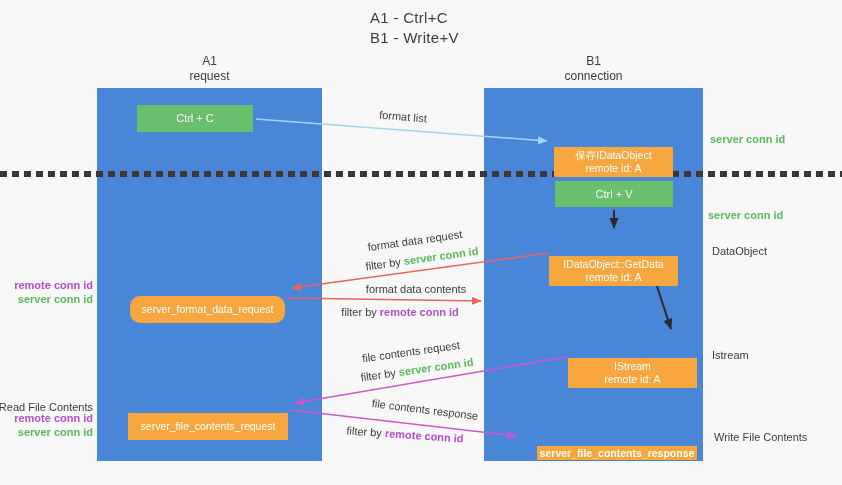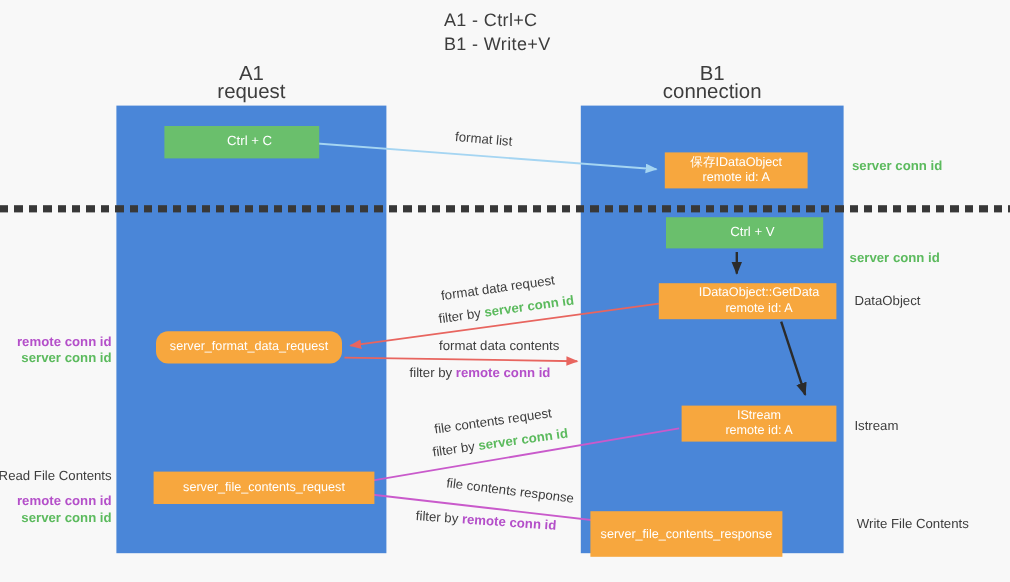--- a/index.html
+++ b/index.html
@@ -8,35 +8,35 @@
     --arrow-red:#E8655F; --arrow-magenta:#C95ACB; --arrow-blue:#A5D5F2; --arrow-black:#2B2B2B;
     --ink:#3D3D3D;
   }
   html,body{margin:0;padding:0;background:#f8f8f8;}
   #canvas{
     position:relative;width:842px;height:485px;background:#f8f8f8;overflow:hidden;
     font-family:"Liberation Sans","DejaVu Sans",sans-serif;color:var(--ink);
   }
   .abs{position:absolute;}
   .title{left:370px;top:8px;font-size:15px;line-height:20px;color:var(--ink);letter-spacing:.3px;}
-  .lane-header{font-size:17px;line-height:15px;text-align:center;color:var(--ink);}
+  .lane-header{font-size:12px;line-height:15px;text-align:center;color:var(--ink);}
   .lane{background:var(--lane-blue);top:88px;height:373px;}
   .dotted{left:0;top:171px;width:842px;height:6px;
     background:repeating-linear-gradient(90deg,#383838 0 7px,transparent 7px 12px);}
   svg.arrows{left:0;top:0;width:842px;height:485px;pointer-events:none;}
   .st-blue{stroke:var(--arrow-blue);stroke-width:1.6;fill:none;}
   .st-red{stroke:var(--arrow-red);stroke-width:1.6;fill:none;}
   .st-mag{stroke:var(--arrow-magenta);stroke-width:1.6;fill:none;}
   .st-blk{stroke:var(--arrow-black);stroke-width:2;fill:none;}
   .f-blue{fill:var(--arrow-blue);} .f-red{fill:var(--arrow-red);}
   .f-mag{fill:var(--arrow-magenta);} .f-blk{fill:var(--arrow-black);}
   .node{display:flex;flex-direction:column;align-items:center;justify-content:center;
     color:#fff;font-size:10.5px;line-height:13px;text-align:center;white-space:nowrap;}
-  .node.orange{background:var(--node-orange);}
-  .node.green{background:var(--node-green);font-size:11px;padding-left:13px;}
+  .node.orange{background:var(--node-orange);margin-top:20px;}
+  .node.green{background:var(--node-green);font-size:11px;}
   .alabel{font-size:11px;line-height:13px;color:var(--ink);white-space:nowrap;
     transform:translate(-50%,-50%);}
   .key-green{color:var(--label-green);font-weight:bold;}
   .key-purple{color:var(--label-purple);font-weight:bold;}
   .ann{font-size:11px;line-height:13.5px;white-space:nowrap;}
   .ann.green{color:var(--label-green);font-weight:bold;}
   .ann.purple{color:var(--label-purple);font-weight:bold;}
   .ann.dark{color:var(--ink);}
   .left-ann{right:749px;text-align:right;}
 </style>
@@ -91,35 +91,35 @@
   <div class="abs node green" style="left:137px;top:105px;width:116px;height:27px;">
     <div>Ctrl + C</div>
   </div>
   <div class="abs node orange" style="left:554px;top:127px;width:119px;height:30px;">
     <div>保存IDataObject</div>
     <div>remote id: A</div>
   </div>
   <div class="abs node green" style="left:555px;top:181px;width:118px;height:26px;">
     <div>Ctrl + V</div>
   </div>
-  <div class="abs node orange" style="left:549px;top:236px;width:129px;height:30px;padding-left:19px;">
+  <div class="abs node orange" style="left:549px;top:236px;width:129px;height:30px;">
     <div>IDataObject::GetData</div>
     <div>remote id: A</div>
   </div>
   <div class="abs node orange" style="left:130px;top:276px;width:155px;height:27px;border-radius:10px;">
     <div>server_format_data_request</div>
   </div>
   <div class="abs node orange" style="left:568px;top:338px;width:129px;height:30px;">
     <div>IStream</div>
     <div>remote id: A</div>
   </div>
-  <div class="abs node orange" style="left:128px;top:393px;width:184px;height:27px;">
+  <div class="abs node orange" style="left:128px;top:393px;width:160px;height:27px;">
     <div>server_file_contents_request</div>
   </div>
-  <div class="abs node orange" style="left:492px;top:426px;width:160px;height:38px;">
+  <div class="abs node orange" style="left:537px;top:426px;width:160px;height:14px;font-weight:bold;">
     <div>server_file_contents_response</div>
   </div>
 
   <div class="abs alabel" style="left:403px;top:117px;transform:translate(-50%,-50%) rotate(5deg);">format list</div>
 
   <div class="abs alabel" style="left:415px;top:241px;transform:translate(-50%,-50%) rotate(-8deg);">format data request</div>
   <div class="abs alabel" style="left:422px;top:259px;transform:translate(-50%,-50%) rotate(-8deg);">
     <span>filter by </span><span class="key-green">server conn id</span>
   </div>
 
@@ -139,17 +139,17 @@
   </div>
 
   <div class="abs ann green" style="left:710px;top:133px;">server conn id</div>
   <div class="abs ann green" style="left:708px;top:209px;">server conn id</div>
   <div class="abs ann dark" style="left:712px;top:245px;text-align:center;">DataObject</div>
   <div class="abs ann dark" style="left:712px;top:349px;">Istream</div>
   <div class="abs ann dark" style="left:714px;top:431px;">Write File Contents</div>
 
   <div class="abs ann purple left-ann" style="top:279px;">remote conn id</div>
   <div class="abs ann green left-ann" style="top:293px;">server conn id</div>
-  <div class="abs ann dark left-ann" style="top:391px;">Read File Contents</div>
+  <div class="abs ann dark left-ann" style="top:401px;">Read File Contents</div>
   <div class="abs ann purple left-ann" style="top:412px;">remote conn id</div>
   <div class="abs ann green left-ann" style="top:426px;">server conn id</div>
 
 </div>
 
 </body></html>

